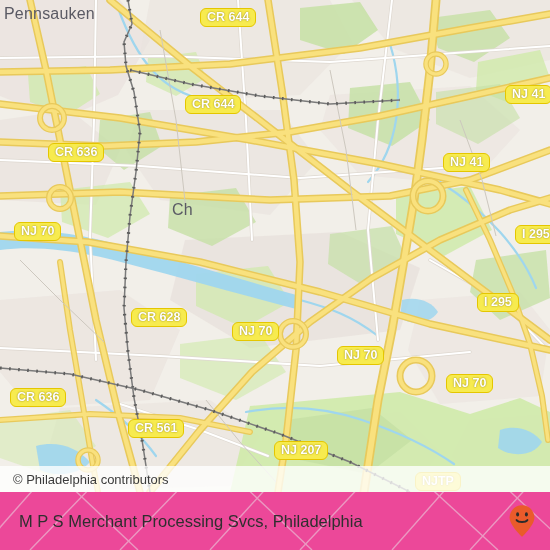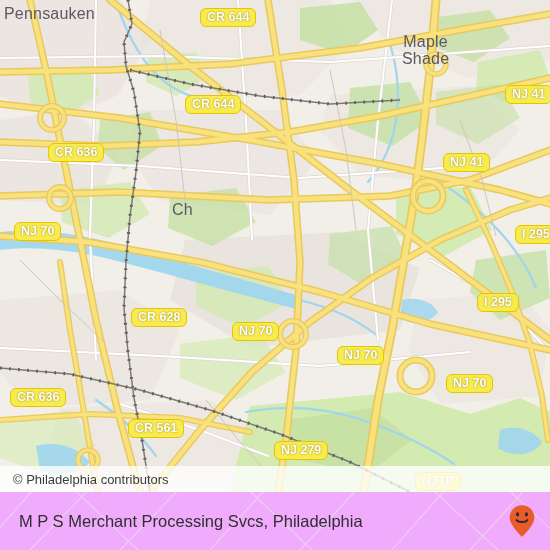--- a/index.html
+++ b/index.html
@@ -35,21 +35,21 @@
                border-left:11px solid transparent;border-right:11px solid transparent;
                border-top:14px solid #fff;}
 
   
   #attrib{position:absolute;left:0;top:466px;height:26px;width:550px;
           background:rgba(255,255,255,.78);display:flex;align-items:center;}
   #attrib span{padding-left:13px;font-size:13px;color:#3b3b3b;}
 
   
   #footer{position:absolute;left:0;top:492px;width:550px;height:58px;
-          background:#f0abfc;overflow:hidden;}
+          background:#ec4899;overflow:hidden;}
   #footer-lines{position:absolute;left:0;top:0;width:550px;height:58px;opacity:.5;}
   #footer-title{position:absolute;left:19px;top:0;height:58px;display:flex;
                 align-items:center;color:#2f2f2f;font-size:16.5px;white-space:nowrap;}
   #brand{position:absolute;right:14px;top:0;height:58px;display:flex;align-items:center;}
   #brand-word{color:#1c1c1c;font-size:31px;font-weight:bold;letter-spacing:-1.1px;
               line-height:31px;margin-left:1px;}
 </style>
 </head>
 <body>
 
@@ -202,39 +202,37 @@
                              L130,216 L126,262 L124,308 L128,352 L134,398 L142,440 L150,492"></path>
       <path class="railt" d="M128,0 L132,24 L124,42 L126,66 L134,92 L140,132 L136,172
                              L130,216 L126,262 L124,308 L128,352 L134,398 L142,440 L150,492"></path>
       <path class="rail" d="M130,70 L190,84 L260,96 L330,104 L400,100"></path>
       <path class="railt" d="M130,70 L190,84 L260,96 L330,104 L400,100"></path>
       <path class="rail" d="M0,368 L70,374 L140,390 L210,410 L280,434 L350,462 L410,492"></path>
       <path class="railt" d="M0,368 L70,374 L140,390 L210,410 L280,434 L350,462 L410,492"></path>
     </svg>
 
     <div class="place" style="left:4px;top:5px;">Pennsauken</div>
-    <div class="place" style="left:402px;top:33px;text-align:center;">Maple
-Shade</div>
     <div class="place" style="left:172px;top:168px;margin-top:33px;">Ch</div>
 
     <div class="shield" style="left:200px;top:8px;">CR 644</div>
     <div class="shield" style="left:185px;top:95px;">CR 644</div>
     <div class="shield" style="left:48px;top:143px;">CR 636</div>
     <div class="shield" style="left:505px;top:85px;">NJ 41</div>
     <div class="shield" style="left:443px;top:153px;">NJ 41</div>
     <div class="shield" style="left:14px;top:222px;">NJ 70</div>
     <div class="shield" style="left:515px;top:225px;">I 295</div>
     <div class="shield" style="left:131px;top:308px;">CR 628</div>
     <div class="shield" style="left:232px;top:322px;">NJ 70</div>
     <div class="shield" style="left:337px;top:346px;">NJ 70</div>
     <div class="shield" style="left:477px;top:293px;">I 295</div>
     <div class="shield" style="left:446px;top:374px;">NJ 70</div>
     <div class="shield" style="left:10px;top:388px;">CR 636</div>
     <div class="shield" style="left:128px;top:419px;">CR 561</div>
-    <div class="shield" style="left:274px;top:441px;">NJ 279</div>
+    <div class="shield" style="left:274px;top:441px;">NJ 207</div>
     <div class="shield" style="left:415px;top:472px;">NJTP</div>
 
 
     <div id="attrib">
       <span>© Philadelphia contributors</span>
     </div>
   </div>
 
   <div id="footer">
     <svg id="footer-lines" viewBox="0 0 550 58">

